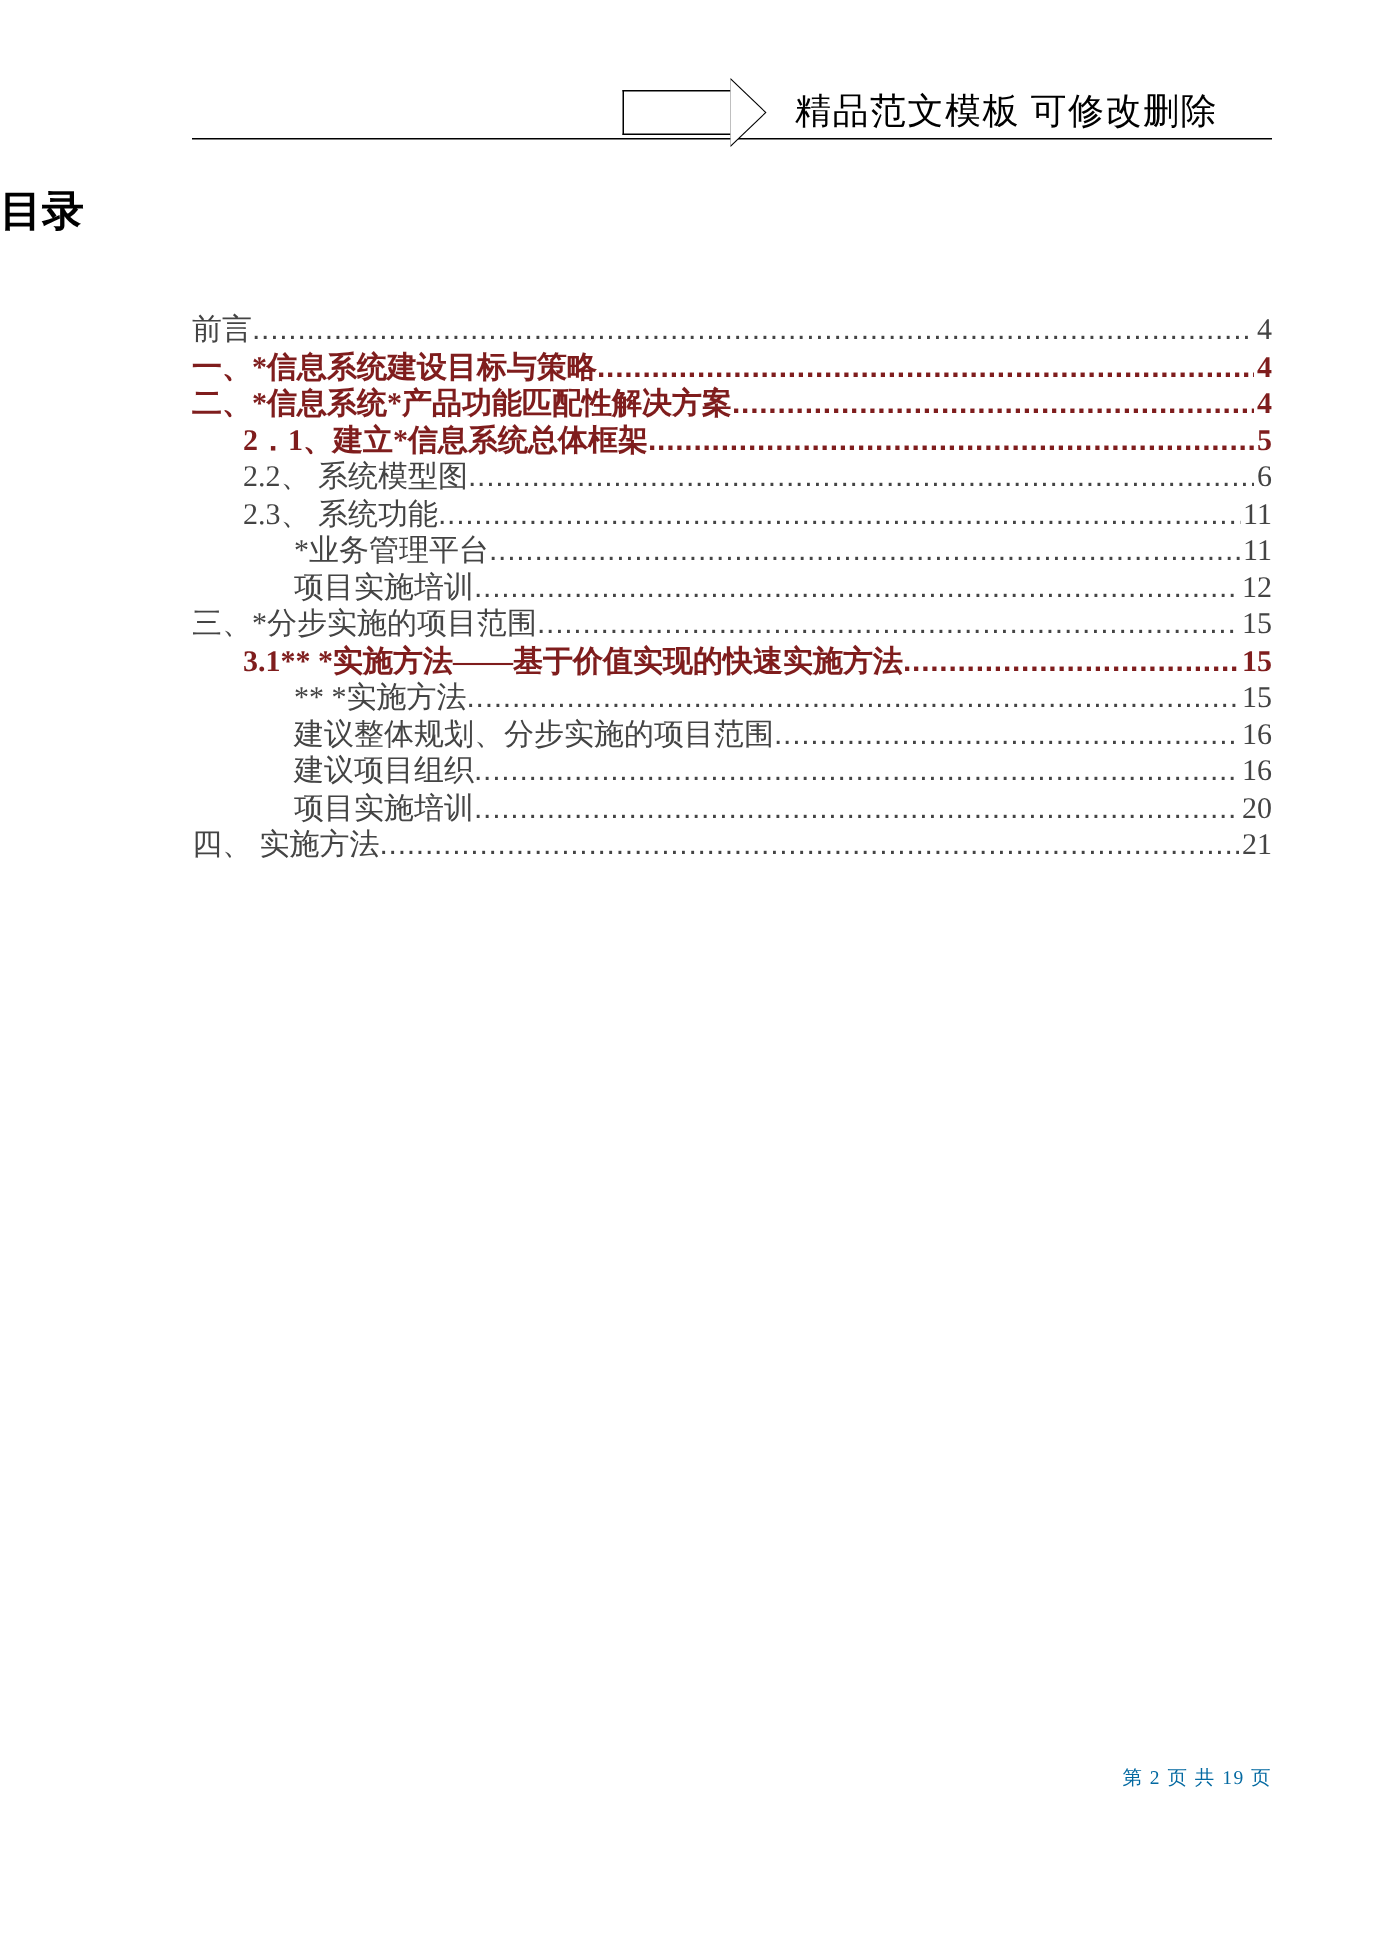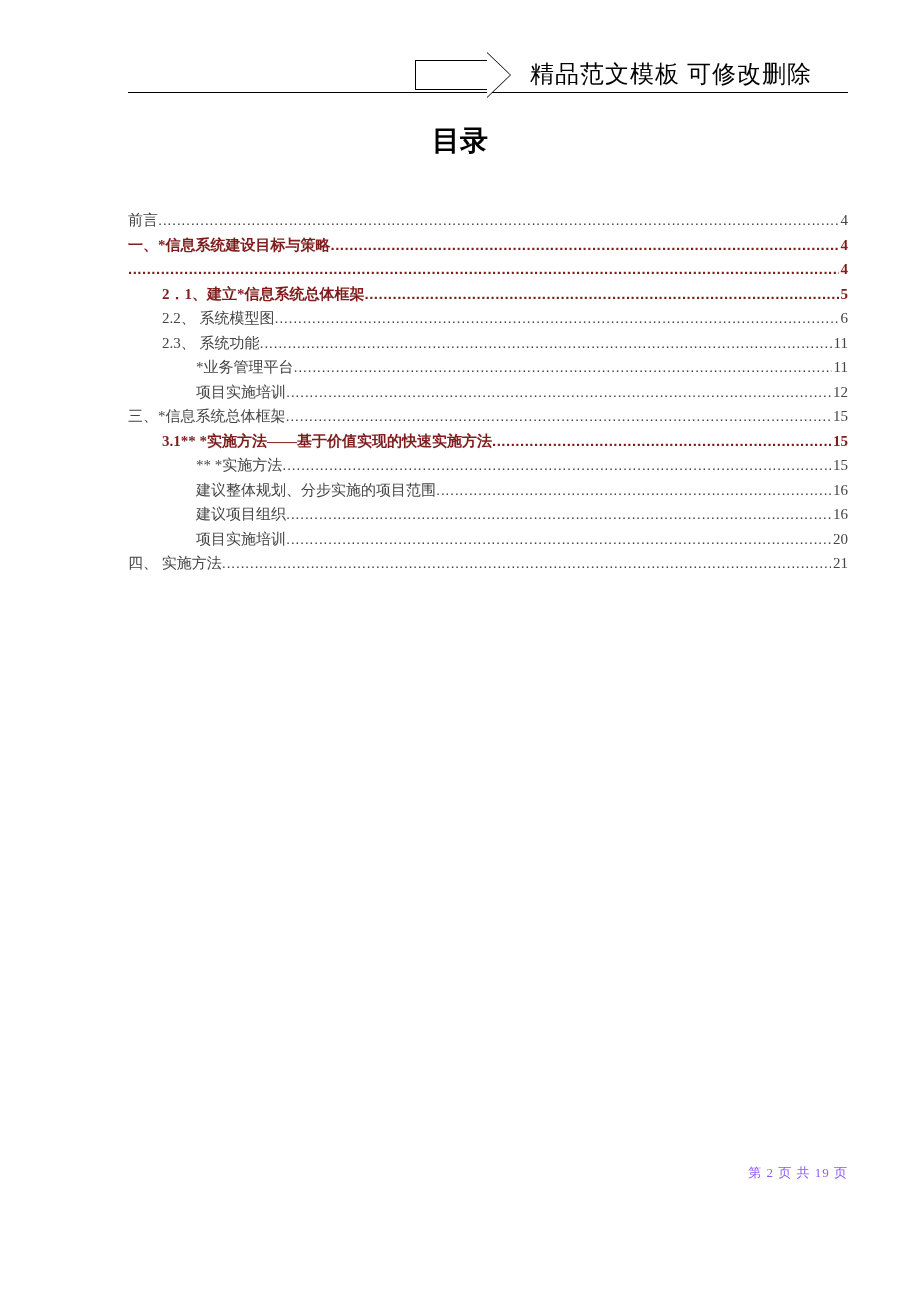--- a/index.html
+++ b/index.html
@@ -65,31 +65,30 @@
     font-size: 24px;
     font-family: Liberation Serif, serif;
     letter-spacing: 1px;
     white-space: nowrap;
   }
   .doc-title {
     position: absolute;
     top: 122px;
     left: 0;
     width: 100%;
-    text-align: center;
     font-size: 28px;
     font-family: "SimSun", serif;
     font-weight: bold;
   }
   .toc {
     position: absolute;
     top: 208px;
     left: 128px;
     width: 720px;
-    font-size: 15px;
+    font-size: 20px;
     color: #444;
   }
   .toc-row {
     display: flex;
     align-items: baseline;
     line-height: 24.5px;
     white-space: nowrap;
   }
   .toc-text { flex: 0 0 auto; }
   .toc-dots {
@@ -104,25 +103,25 @@
     white-space: nowrap;
     overflow: hidden;
   }
   .toc-page { flex: 0 0 auto; padding-left: 2px; }
   .lvl0 { padding-left: 0; }
   .lvl1 { padding-left: 34px; }
   .lvl2 { padding-left: 68px; }
   .bold { font-weight: bold; color: #7f1d1d; }
   .footer {
     position: absolute;
-    bottom: 120px;
+    bottom: 108px;
     right: 72px;
     font-size: 13px;
     font-family: "SimSun", serif;
-    color: #8b5cf6;
+    color: #0369a1;
     letter-spacing: 1px;
   }
 </style>
 </head>
 <body>
 
 <div class="page">
 
   <div class="header-line"></div>
 
@@ -140,20 +139,21 @@
         <span class="toc-text">前言</span>
         <span class="toc-dots"></span>
         <span class="toc-page">4</span>
       </div>
       <div class="toc-row lvl0 bold">
         <span class="toc-text">一、*信息系统建设目标与策略</span>
         <span class="toc-dots"></span>
         <span class="toc-page">4</span>
       </div>
       <div class="toc-row lvl0 bold">
+        <span class="toc-text">二、*信息系统*产品功能匹配性解决方案</span>
         <span class="toc-dots"></span>
         <span class="toc-page">4</span>
       </div>
       <div class="toc-row lvl1 bold">
         <span class="toc-text">2．1、建立*信息系统总体框架</span>
         <span class="toc-dots"></span>
         <span class="toc-page">5</span>
       </div>
       <div class="toc-row lvl1">
         <span class="toc-text">2.2、 系统模型图</span>
@@ -169,21 +169,21 @@
         <span class="toc-text">*业务管理平台</span>
         <span class="toc-dots"></span>
         <span class="toc-page">11</span>
       </div>
       <div class="toc-row lvl2">
         <span class="toc-text">项目实施培训</span>
         <span class="toc-dots"></span>
         <span class="toc-page">12</span>
       </div>
       <div class="toc-row lvl0">
-        <span class="toc-text">三、*信息系统总体框架</span>
+        <span class="toc-text">三、*分步实施的项目范围</span>
         <span class="toc-dots"></span>
         <span class="toc-page">15</span>
       </div>
       <div class="toc-row lvl1 bold">
         <span class="toc-text">3.1** *实施方法——基于价值实现的快速实施方法</span>
         <span class="toc-dots"></span>
         <span class="toc-page">15</span>
       </div>
       <div class="toc-row lvl2">
         <span class="toc-text">** *实施方法</span>

